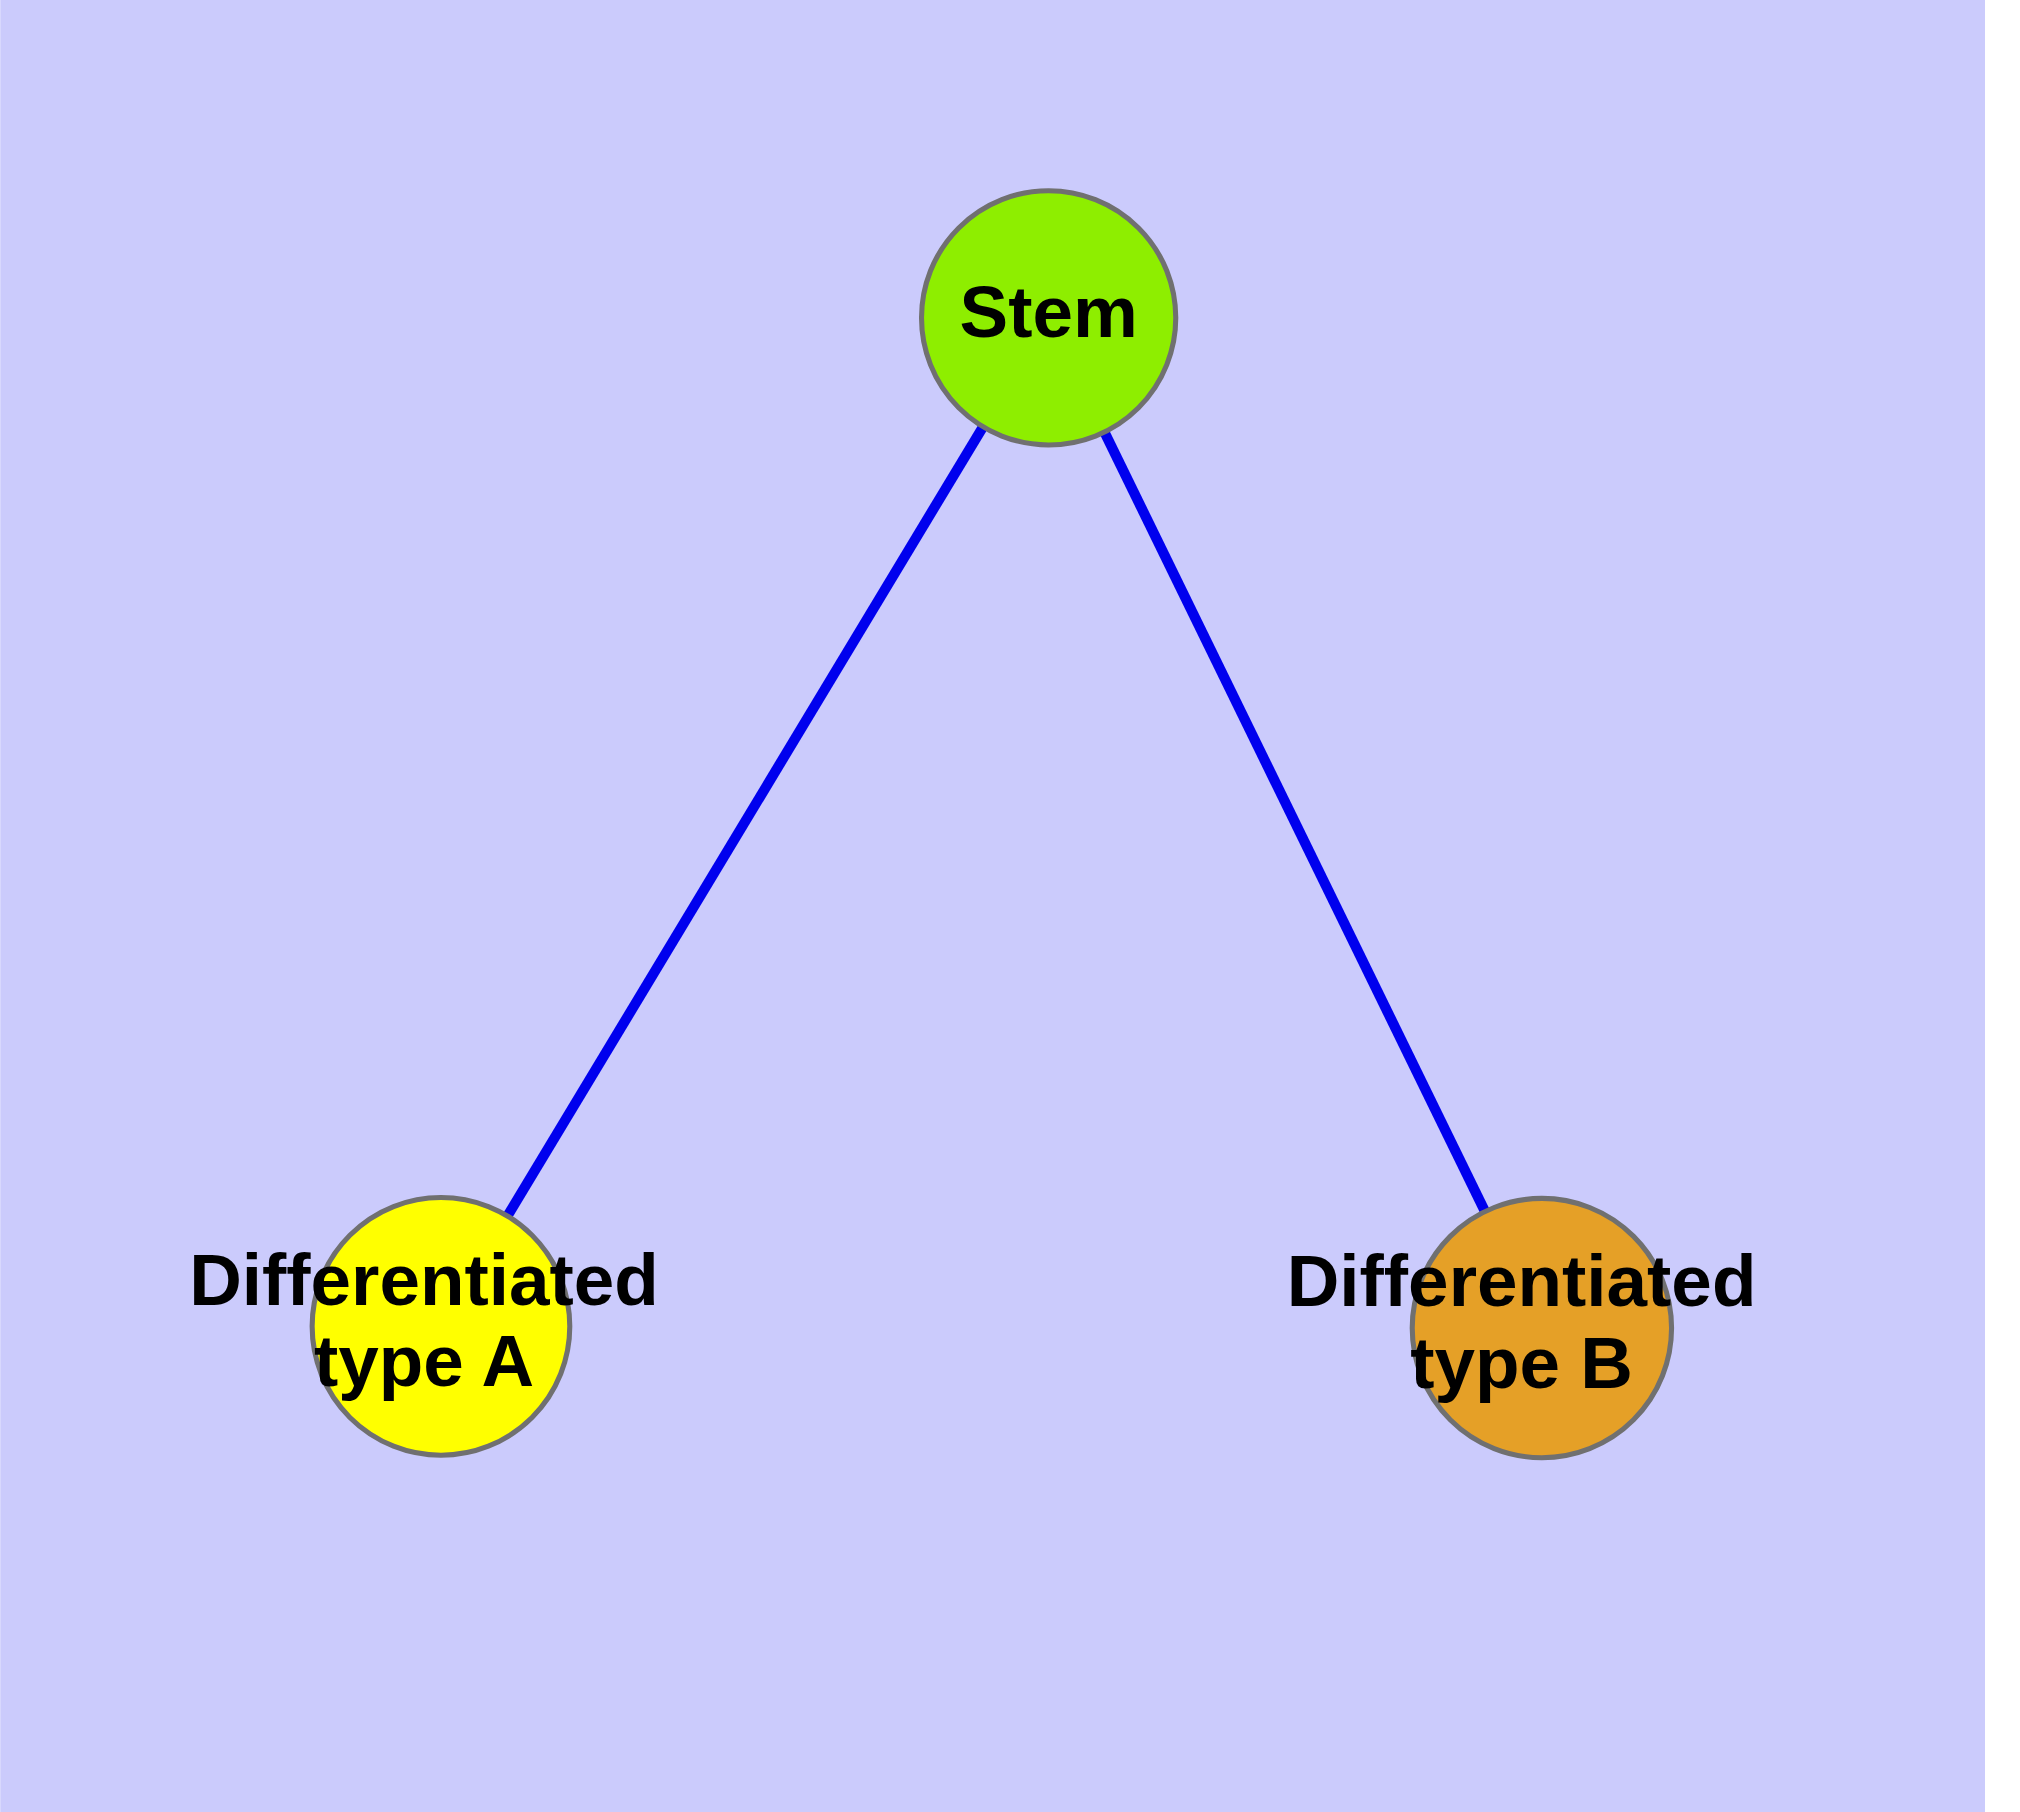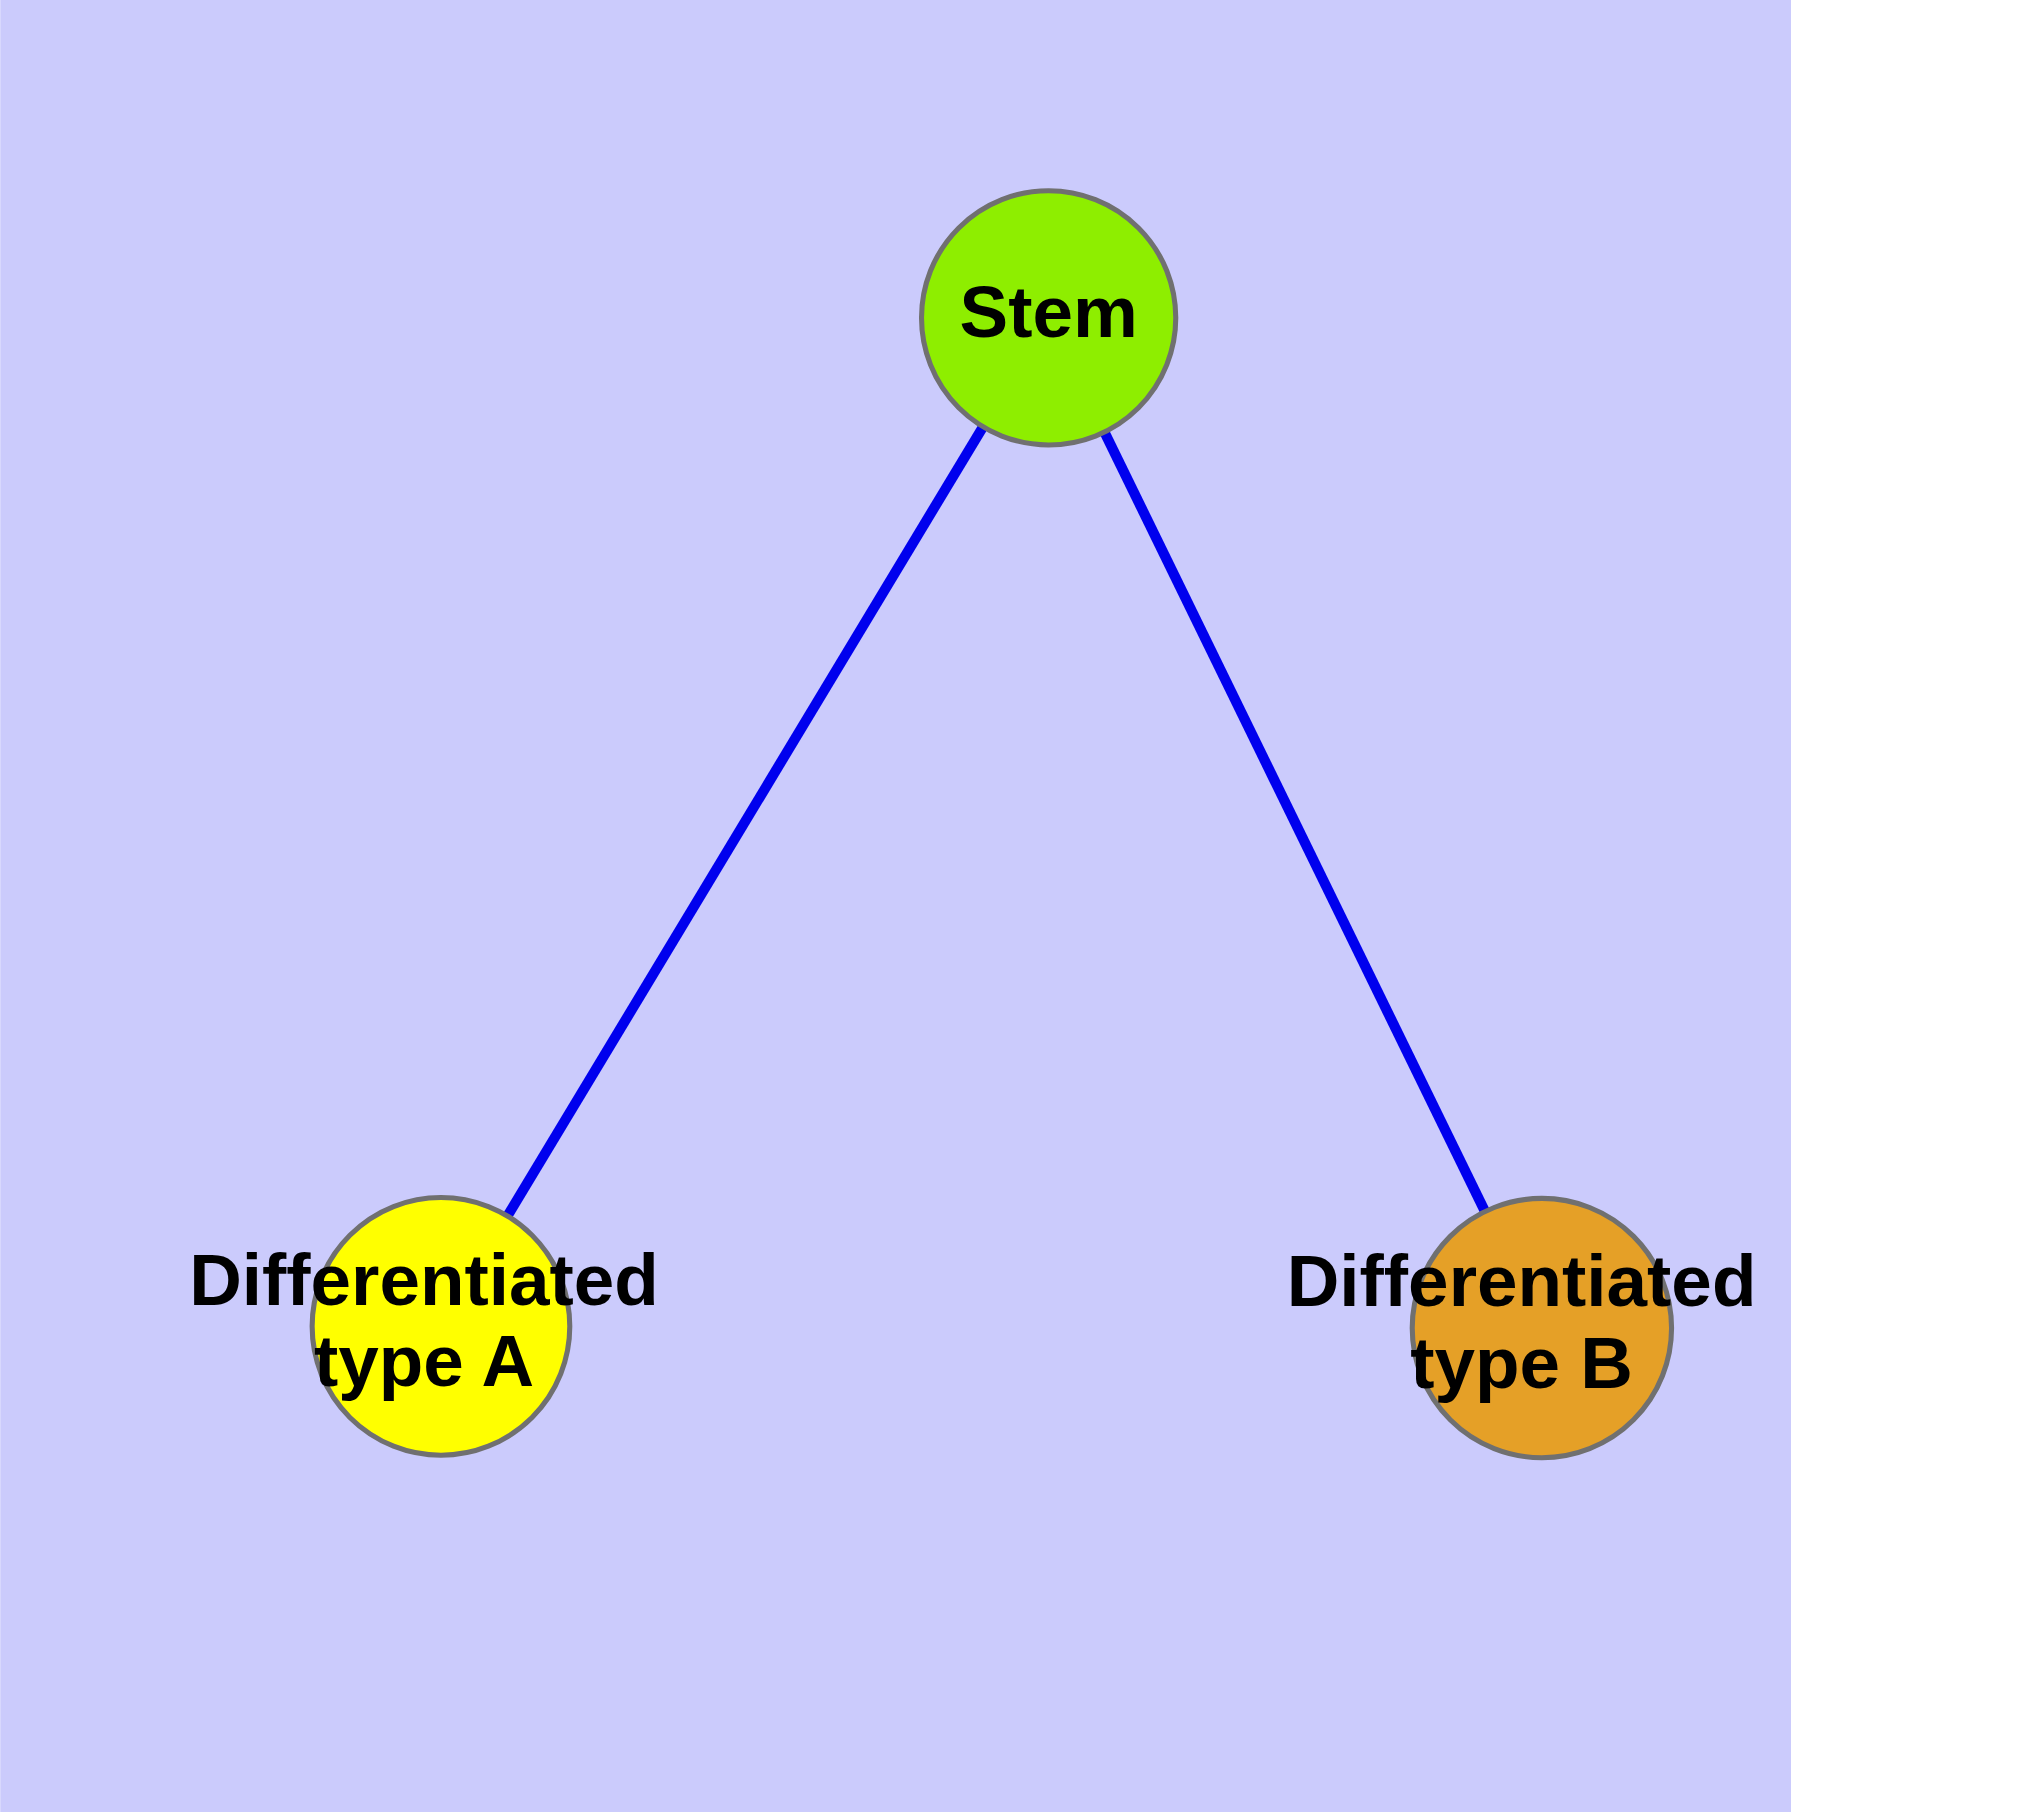--- a/index.html
+++ b/index.html
@@ -36,21 +36,21 @@
     font-family: "Liberation Sans", "DejaVu Sans", sans-serif;
     font-weight: bold;
     fill: #000000;
     text-anchor: middle;
     dominant-baseline: middle;
   }
 </style>
 </head>
 <body>
 
-<div id="stage" style="width: 1791px; height: 1812px;">
+<div id="stage" style="width: 1985px; height: 1812px;">
   <svg id="canvas" xmlns="http://www.w3.org/2000/svg" viewBox="0 0 2384 2138" preserveAspectRatio="xMidYMid meet" style="width: 2021px; height: 1812px;">
     <rect id="bg-plate" class="graph-bg" x="0" y="0" width="2384" height="2138" fill="#cbcbfc"></rect>
     <g id="edge-layer">
         <line class="edge-line" x1="1160.6197715629232" y1="501.76774315219143" x2="597.4123936862263" y2="1436.5191792376438" stroke="#0000ee" stroke-width="12"></line>
         <line class="edge-line" x1="1301.935053739102" y1="507.9941306821469" x2="1752.7486951715919" y2="1431.3100423445665" stroke="#0000ee" stroke-width="12"></line>
       </g>
     <g id="node-layer">
         <g>
           <circle class="node-circle" cx="1237" cy="375" r="150" fill="#8eee00" stroke="#707070" stroke-width="6"></circle>
           <text class="node-label" x="1237" y="375" font-size="86" fill="#000000"><tspan x="1237">Stem</tspan></text>

